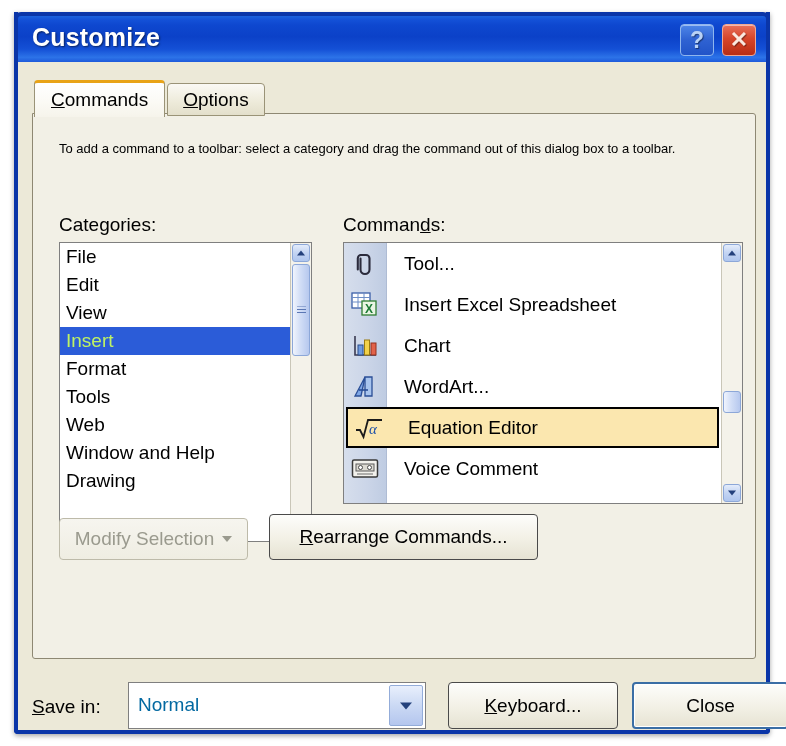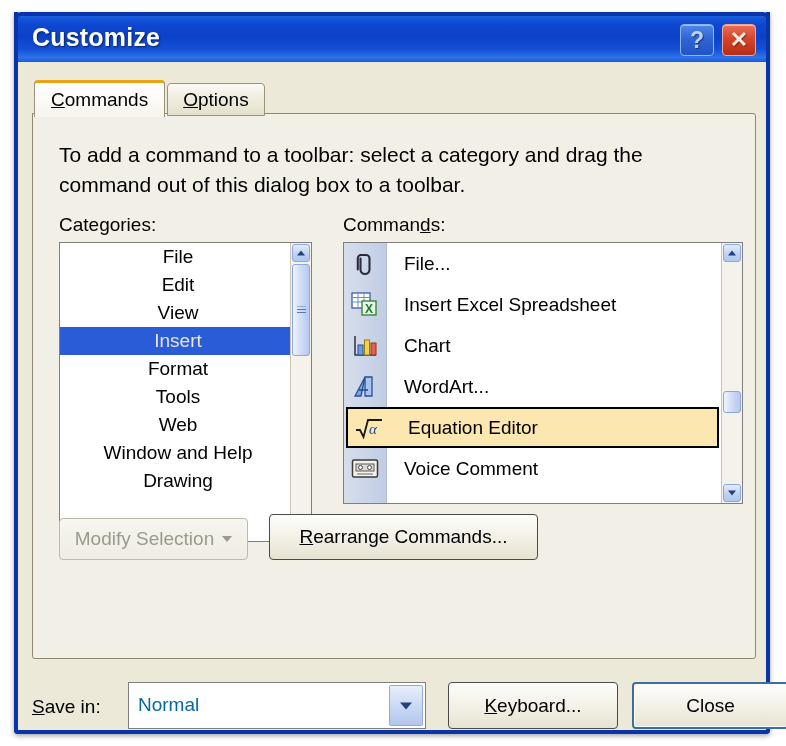--- a/index.html
+++ b/index.html
@@ -141,21 +141,21 @@
     background: #F2F0E6;
     border: 1px solid #8E8873;
     border-radius: 0 3px 3px 3px;
   }
 
   #instructions {
     position: absolute;
     left: 26px;
     top: 26px;
     width: 640px;
-    font-size: 21px;
+    font-size: 13px;
     color: #000000;
     line-height: 1.45;
   }
 
   .field-label {
     position: absolute;
     font-size: 19px;
     color: #000000;
   }
   #categories-label { left: 26px; top: 100px; }
@@ -163,42 +163,42 @@
   .field-label u { text-decoration: underline; }
 
   
   .listbox {
     position: absolute;
     background: #FFFFFF;
     border: 1px solid #7F7F7F;
     box-sizing: border-box;
     overflow: hidden;
   }
-  #categories-list { left: 26px; top: 128px; width: 253px; height: 300px; text-align: center; }
+  #categories-list { left: 26px; top: 128px; width: 253px; height: 300px; }
   #commands-list   { left: 310px; top: 128px; width: 400px; height: 262px; }
 
   .list-inner {
     position: absolute;
     left: 0; top: 0; bottom: 0;
     right: 21px;
     overflow: hidden;
   }
 
   .cat-row {
     height: 28px;
     line-height: 28px;
     padding-left: 6px;
     font-size: 19px;
     color: #000000;
     white-space: nowrap;
     box-sizing: border-box;
   }
   .cat-row.selected {
     background: #2B5CD8;
-    color: #e5e5e5;
+    color: #bef264;
   }
 
   
   #commands-list .list-inner { right: 21px; }
   #cmd-gutter {
     position: absolute;
     left: 0; top: 0; bottom: 0;
     width: 42px;
     background: linear-gradient(to right, #D6DEEC 0%, #CBD5E8 55%, #BFCCE2 100%);
     border-right: 1px solid #AFBCD4;
@@ -436,21 +436,21 @@
       <div class="list-inner">
         <div id="cmd-gutter"></div>
         <div id="cmd-rows">
             <div class="cmd-row">
               <span class="cmd-icon">
                 <span style="display: inline-block; line-height: 0;"><svg width="26" height="26" viewBox="0 0 26 26">
                     <path d="M9 4 h5 a3.5 3.5 0 0 1 3.5 3.5 v11 a4.5 4.5 0 0 1 -9 0 v-11" fill="none" stroke="#2B2B3C" stroke-width="2.1" stroke-linecap="round"></path>
                     <path d="M9 4 a3.2 3.2 0 0 0 -3.2 3.2 v11.3" fill="none" stroke="#2B2B3C" stroke-width="2.1" stroke-linecap="round"></path>
                   </svg></span>
               </span>
-              <span class="cmd-label">File...</span>
+              <span class="cmd-label">Tool...</span>
             </div>
             <div class="cmd-row">
               <span class="cmd-icon">
                 <span style="display: inline-block; line-height: 0;"><svg width="28" height="26" viewBox="0 0 28 26">
                     <rect x="1" y="1" width="18" height="15" fill="#FFFFFF" stroke="#3B5FA8" stroke-width="1.3"></rect>
                     <line x1="1" y1="5.5" x2="19" y2="5.5" stroke="#6D8DC6" stroke-width="1"></line>
                     <line x1="1" y1="10" x2="19" y2="10" stroke="#6D8DC6" stroke-width="1"></line>
                     <line x1="7" y1="1" x2="7" y2="16" stroke="#6D8DC6" stroke-width="1"></line>
                     <line x1="13" y1="1" x2="13" y2="16" stroke="#6D8DC6" stroke-width="1"></line>
                     <rect x="11" y="9" width="14" height="14" fill="#E9F5E4" stroke="#2E7D32" stroke-width="1.3"></rect>

